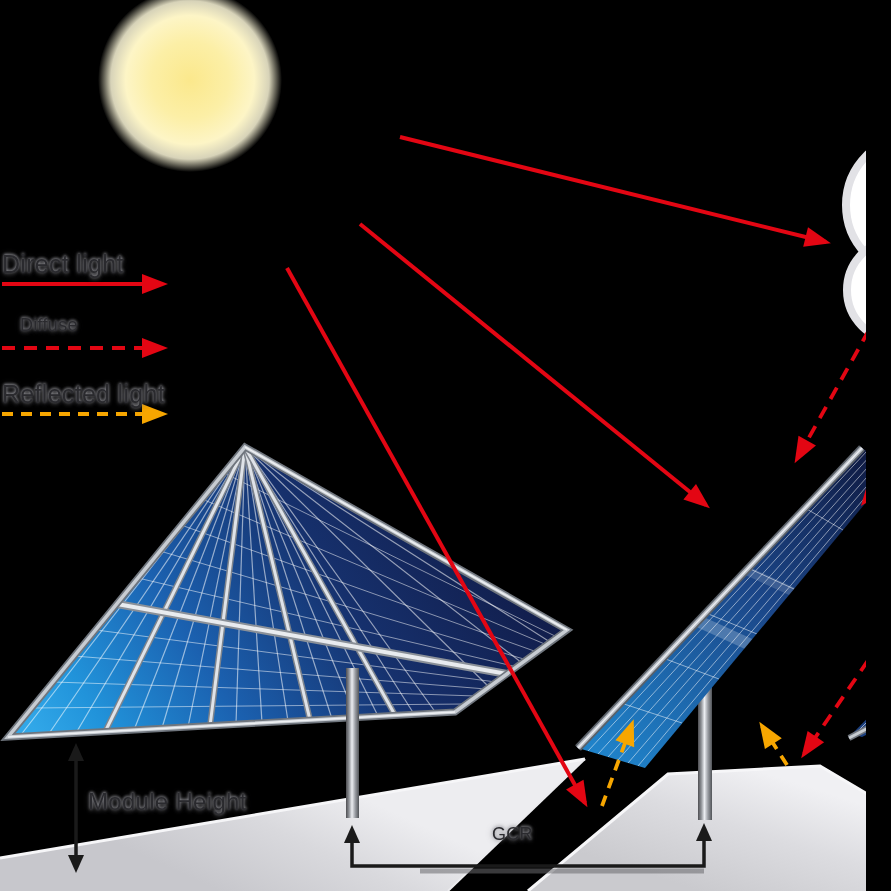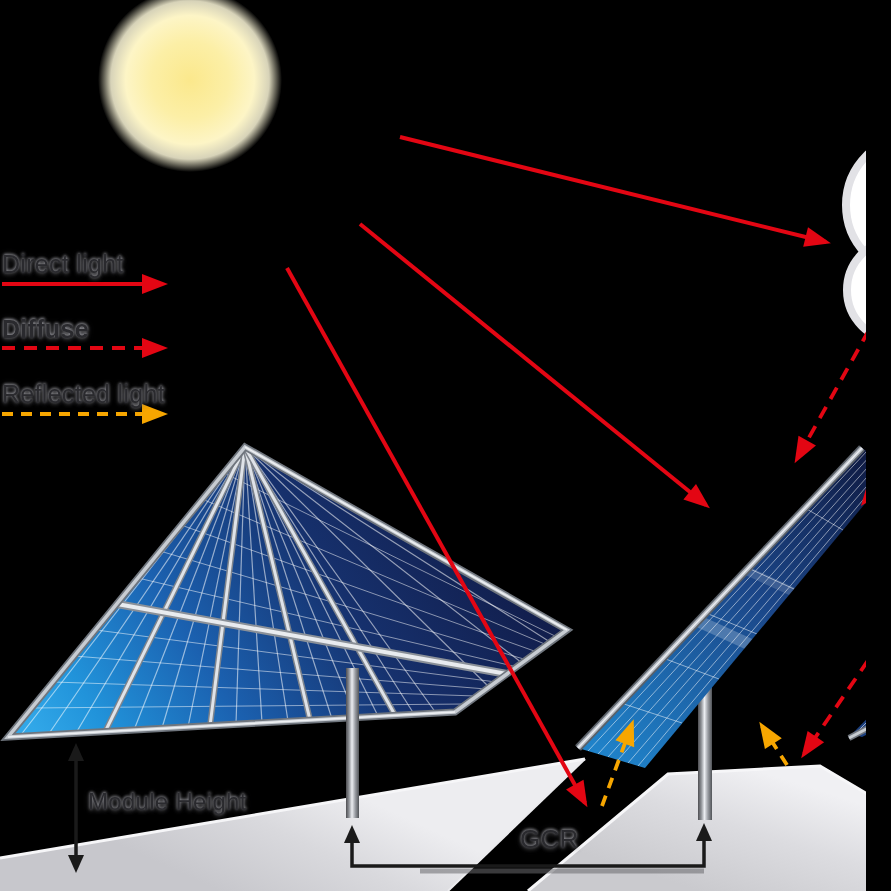--- a/index.html
+++ b/index.html
@@ -7,24 +7,24 @@
     position:relative;width:866px;height:891px;background:#000;
     overflow:hidden;font-family:"Liberation Sans",sans-serif;
   }
   #scene{position:absolute;left:0;top:0;}
   .lbl{
     position:absolute;color:#2a2a2e;white-space:nowrap;
     text-shadow:0 -1px 3px rgba(160,160,166,.95),0 1px 4px rgba(120,120,126,.55),0 0 7px rgba(110,110,116,.45);
     letter-spacing:.3px;user-select:none;
   }
   .lbl-direct{left:2px;top:250px;font-size:25px;}
-  .lbl-diffuse{left:2px;top:315px;font-size:25px;font-weight:bold;}
+  .lbl-diffuse{left:20px;top:315px;font-size:18px;}
   .lbl-reflected{left:2px;top:380px;font-size:25px;}
   .lbl-moduleheight{left:88px;top:788px;font-size:24px;}
-  .lbl-gcr{left:520px;top:824px;font-size:26px;}
+  .lbl-gcr{left:492px;top:824px;font-size:18px;}
 </style>
 </head>
 <body>
 
 <div id="canvas">
 
 <svg id="scene" width="891" height="891" viewBox="0 0 891 891">
   <defs>
     <radialGradient id="sunGrad" cx="50%" cy="50%" r="50%">
       <stop offset="0%" stop-color="#fbe88c"></stop>

